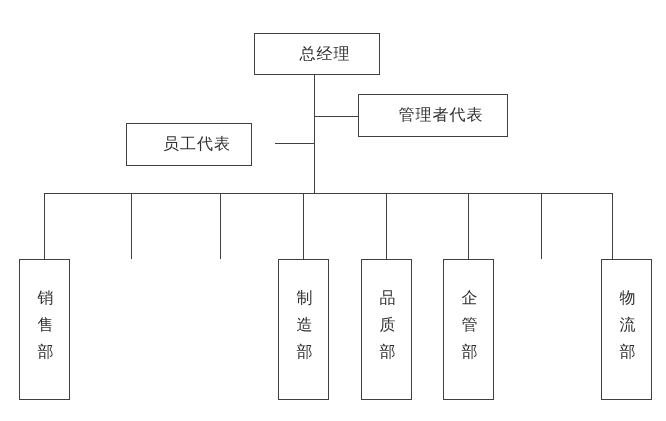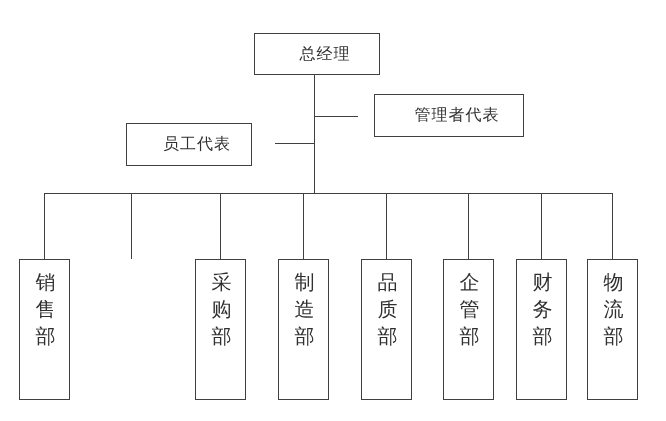--- a/index.html
+++ b/index.html
@@ -31,24 +31,24 @@
     padding-left: 16px;
   }
   .dept {
     top: 259px;
     width: 51px;
     height: 141px;
   }
   .vtext {
     display: block;
     width: 18px;
-    margin: 9px auto 0 auto;
-    font-size: 20px;
+    margin: 24px auto 0 auto;
+    font-size: 16px;
     line-height: 27px;
-    text-align: left;
+    text-align: right;
     word-break: break-all;
     white-space: normal;
   }
   .line {
     position: absolute;
     background: #404040;
   }
   .vline { width: 1px; }
   .hline { height: 1px; }
 </style>
@@ -68,50 +68,44 @@
   <div class="line vline" style="left:303px; top:193px; height:66px;"></div>
   <div class="line vline" style="left:386px; top:193px; height:66px;"></div>
   <div class="line vline" style="left:468px; top:193px; height:66px;"></div>
   <div class="line vline" style="left:541px; top:193px; height:66px;"></div>
   <div class="line vline" style="left:612px; top:193px; height:66px;"></div>
 
   <div class="box top-box" style="left:254px; top:33px; width:126px; height:42px;">
     <span>总经理</span>
   </div>
 
-  <div class="box top-box" style="left:358px; top:94px; width:150px; height:43px;margin-left:16px;">
+  <div class="box top-box" style="left:358px; top:94px; width:150px; height:43px;">
     <span>管理者代表</span>
   </div>
 
   <div class="box top-box" style="left:126px; top:123px; width:126px; height:43px;">
     <span>员工代表</span>
   </div>
 
   <div class="box dept" style="left:19px;">
     <span class="vtext">销售部</span>
   </div>
 
 
-  <div class="box dept" style="left:195px;">
-    <span class="vtext">采购部</span>
-  </div>
 
   <div class="box dept" style="left:278px;">
     <span class="vtext">制造部</span>
   </div>
 
   <div class="box dept" style="left:361px;">
     <span class="vtext">品质部</span>
   </div>
 
   <div class="box dept" style="left:443px;font-family:Liberation Serif, serif;">
     <span class="vtext">企管部</span>
   </div>
 
-  <div class="box dept" style="left:516px;">
-    <span class="vtext">财务部</span>
-  </div>
 
-  <div class="box dept" style="left:587px;">
+  <div class="box dept" style="left:601px;">
     <span class="vtext">物流部</span>
   </div>
 
 </div>
 
 </body></html>

